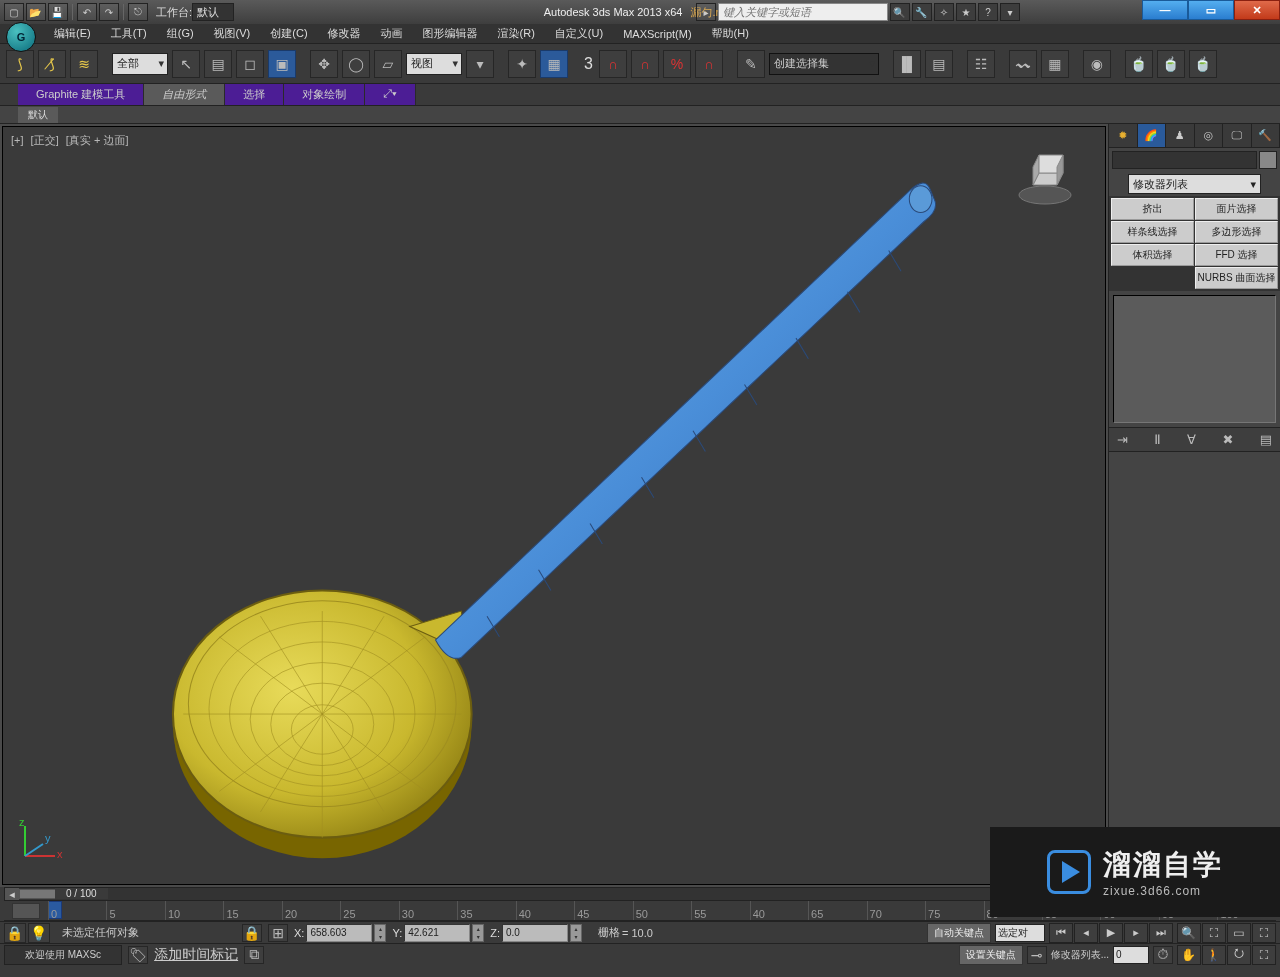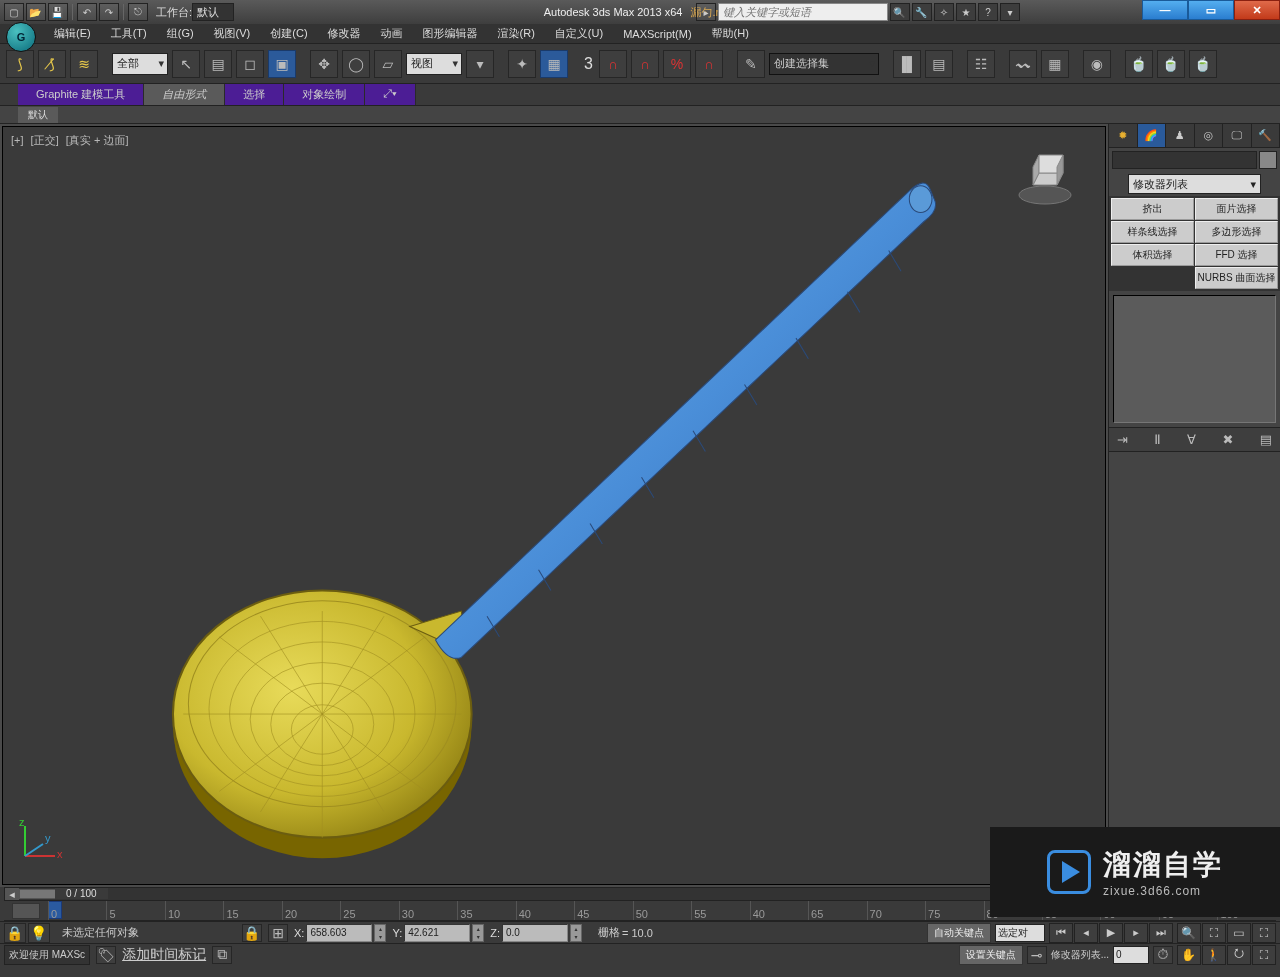--- a/index.html
+++ b/index.html
@@ -94,21 +94,21 @@
 .coord-spin { width:12px; height:18px; background:#999; border:1px solid #666; display:flex; flex-direction:column;}
 .coord-spin div{ flex:1; font-size:6px; text-align:center; color:#333;}
 .grid-field { display:flex; align-items:center; gap:2px; margin-left:10px;}
 .status-right { margin-left:auto; display:flex; align-items:center; gap:4px;}
 .play-ctrl { display:flex; gap:1px;}
 .play-ctrl .pb { width:24px; height:20px; background:#3e3e3e; border:1px solid #222; color:#ccc; display:flex; align-items:center; justify-content:center; font-size:11px;}
 .auto-key { background:#666; border:1px solid #333; padding:2px 6px; color:#eee; font-size:10px;}
 .key-input { width:50px; height:18px; background:#ddd; border:1px solid #222; color:#222; padding:0 2px; font-size:10px;}
 
 .status-row2 { height:22px; display:flex; align-items:center; padding:0 4px; background:#3a3a3a; border-top:1px solid #222; gap:6px;}
-.welcome { background:#333; border:1px solid #222; padding:2px 4px; color:#ccc; font-size:10px;}
+.welcome { background:#333; border:1px solid #222; padding:2px 20px; color:#ccc; font-size:10px;}
 .script-line { flex:1; background:#333; border:1px solid #222; height:16px; color:#999; padding:0 4px; font-size:10px; overflow:hidden; white-space:nowrap;}
 .nav-ctrl { display:flex; gap:1px;}
 .nav-ctrl .pb { width:24px; height:20px; background:#3e3e3e; border:1px solid #222; color:#ccc; display:flex; align-items:center; justify-content:center; font-size:12px;}
 
 
 .watermark { position:absolute; right:0; bottom:60px; width:290px; height:90px; background:#1a1a1a; display:flex; align-items:center; justify-content:center; gap:12px; z-index:50;}
 .wm-play { width:44px; height:44px; border:3px solid #3a8de0; border-radius:8px; display:flex; align-items:center; justify-content:center;}
 .wm-tri { width:0; height:0; border-left:18px solid #3a8de0; border-top:11px solid transparent; border-bottom:11px solid transparent; margin-left:4px;}
 .wm-txt { color:#eee; }
 .wm-cn { font-size:28px; font-weight:bold; letter-spacing:2px;}

